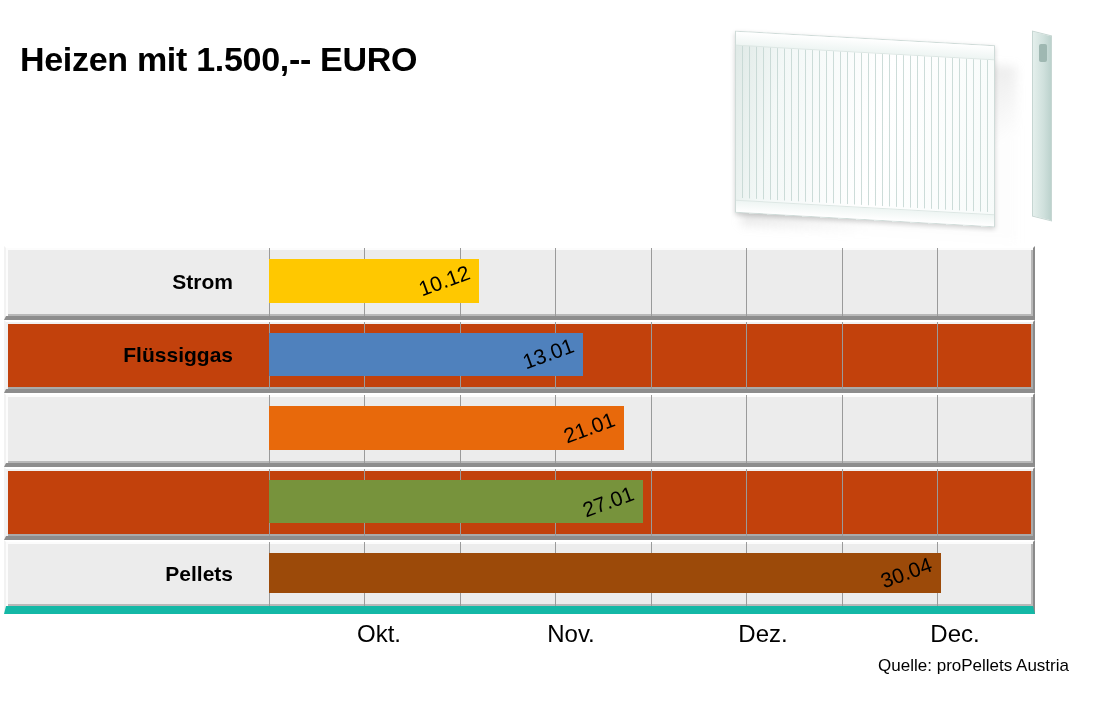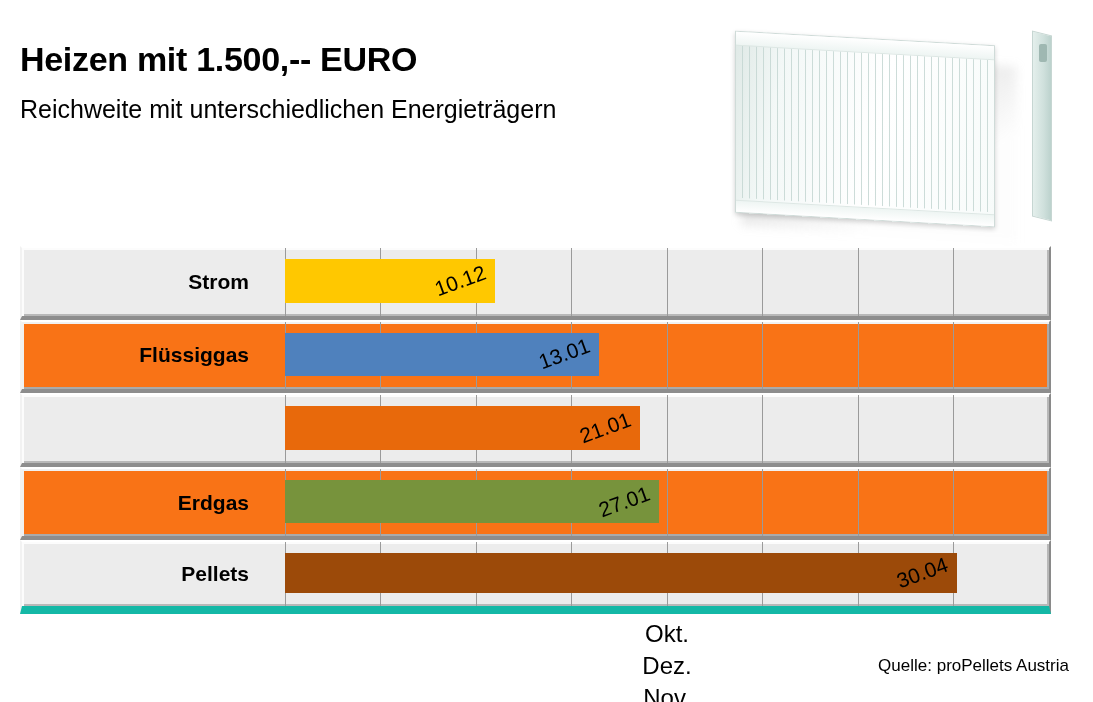--- a/index.html
+++ b/index.html
@@ -110,38 +110,38 @@
     top: 14px;
     width: 8px;
     height: 18px;
     background: #9fb8b2;
     border-radius: 2px;
   }
 
   
   #chart-area {
     position: absolute;
-    left: 20px;
+    left: 4px;
     top: 246px;
     width: 1031px;
     height: 368px;
   }
   .chart-row {
     position: relative;
     height: 73.6px;
     box-sizing: border-box;
     border-top: 2px solid #ffffff;
     border-left: 2px solid #f2f2f2;
     border-right: 2px solid #8a8a8a;
     border-bottom: 4px solid #8d8d8d;
     background: #ececec;
     box-shadow: inset 2px 2px 0 #fcfcfc, inset -2px -2px 0 #b8b8b8;
   }
   .chart-row.alt {
-    background: #f97316;
+    background: #c2410c;
     box-shadow: inset 2px 2px 0 #f1f1f1, inset -2px -2px 0 #aaaaaa;
   }
   .chart-row:last-child {
     border-bottom: 8px solid #14b8a6;
   }
 
   
   .row-label {
     position: absolute;
     left: 0;
@@ -196,21 +196,20 @@
   }
 
   
   #x-axis {
     position: absolute;
     left: 283px;
     top: 618px;
     width: 768px;
     height: 34px;
     display: flex;
-    flex-direction: column;
   }
   .x-tick {
     flex: 1 1 0;
     text-align: center;
     font-size: 24px;
     line-height: 32px;
     color: #000000;
     white-space: nowrap;
   }
 
@@ -222,21 +221,20 @@
     font-size: 17px;
     color: #000000;
     white-space: nowrap;
   }
 </style>
 </head>
 <body>
 
 <div id="header-block">
   <div id="chart-title">Heizen mit 1.500,-- EURO</div>
-  <div id="chart-subtitle">Reichweite mit unterschiedlichen Energieträgern</div>
 </div>
 
 <div id="radiator-figure">
   <div class="rad-shadow"></div>
   <div class="rad-side"></div>
   <div class="rad-valve"></div>
   <div class="rad-body">
     <div class="rad-top"></div>
     <div class="rad-fins"></div>
     <div class="rad-bottom"></div>
@@ -289,21 +287,20 @@
       <div class="gridline" style="left:477px"></div>
       <div class="gridline" style="left:573px"></div>
       <div class="gridline" style="left:668px"></div>
       <div class="bar" style="width:355px;background:#E8690B">
         <span class="bar-value">21.01</span>
       </div>
     </div>
   </div>
 
   <div class="chart-row alt">
-    <div class="row-label">Erdgas</div>
     <div class="row-plot">
       <div class="gridline" style="left:0px"></div>
       <div class="gridline" style="left:95px"></div>
       <div class="gridline" style="left:191px"></div>
       <div class="gridline" style="left:286px"></div>
       <div class="gridline" style="left:382px"></div>
       <div class="gridline" style="left:477px"></div>
       <div class="gridline" style="left:573px"></div>
       <div class="gridline" style="left:668px"></div>
       <div class="bar" style="width:374px;background:#77933C">
@@ -326,18 +323,18 @@
       <div class="bar" style="width:672px;background:#9C4A09">
         <span class="bar-value">30.04</span>
       </div>
     </div>
   </div>
 
 </div>
 
 <div id="x-axis">
   <div class="x-tick">Okt.</div>
+  <div class="x-tick">Nov.</div>
   <div class="x-tick">Dez.</div>
-  <div class="x-tick">Nov.</div>
   <div class="x-tick">Dec.</div>
 </div>
 
 <div id="source-note">Quelle: proPellets Austria</div>
 
 </body></html>

